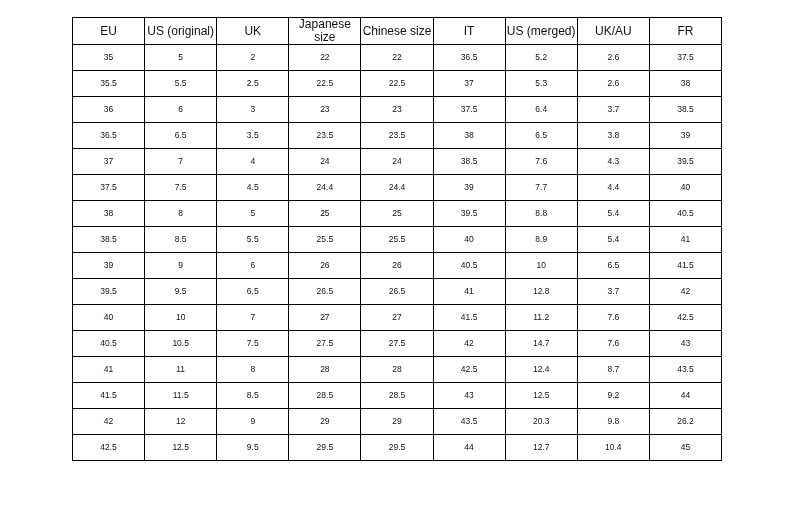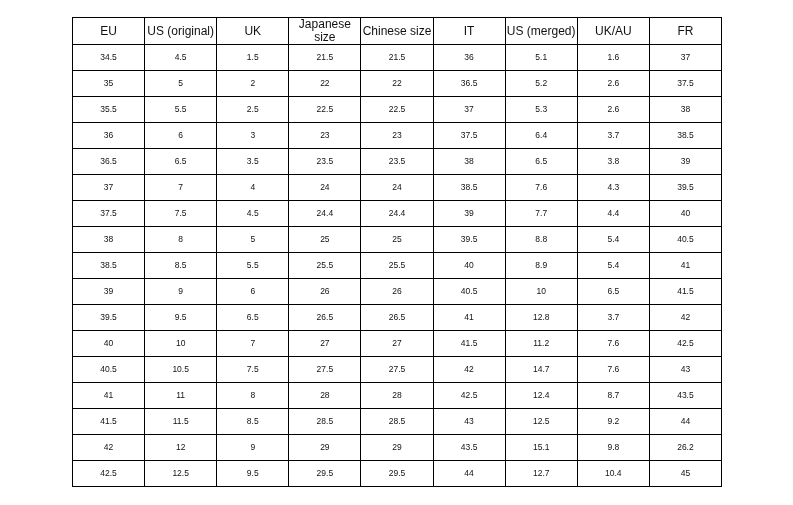--- a/index.html
+++ b/index.html
@@ -57,31 +57,20 @@
           <th>Japanese size</th>
           <th>Chinese size</th>
           <th>IT</th>
           <th>US (merged)</th>
           <th>UK/AU</th>
           <th>FR</th>
         </tr>
     </thead>
     <tbody>
         <tr>
-          <td>34.5</td>
-          <td>4.5</td>
-          <td>1.5</td>
-          <td>21.5</td>
-          <td>21.5</td>
-          <td>36</td>
-          <td>5.1</td>
-          <td>1.6</td>
-          <td>37</td>
-        </tr>
-        <tr>
           <td>35</td>
           <td>5</td>
           <td>2</td>
           <td>22</td>
           <td>22</td>
           <td>36.5</td>
           <td>5.2</td>
           <td>2.6</td>
           <td>37.5</td>
         </tr>
@@ -228,21 +217,21 @@
           <td>9.2</td>
           <td>44</td>
         </tr>
         <tr>
           <td>42</td>
           <td>12</td>
           <td>9</td>
           <td>29</td>
           <td>29</td>
           <td>43.5</td>
-          <td>15.1</td>
+          <td>20.3</td>
           <td>9.8</td>
           <td>26.2</td>
         </tr>
         <tr>
           <td>42.5</td>
           <td>12.5</td>
           <td>9.5</td>
           <td>29.5</td>
           <td>29.5</td>
           <td>44</td>

